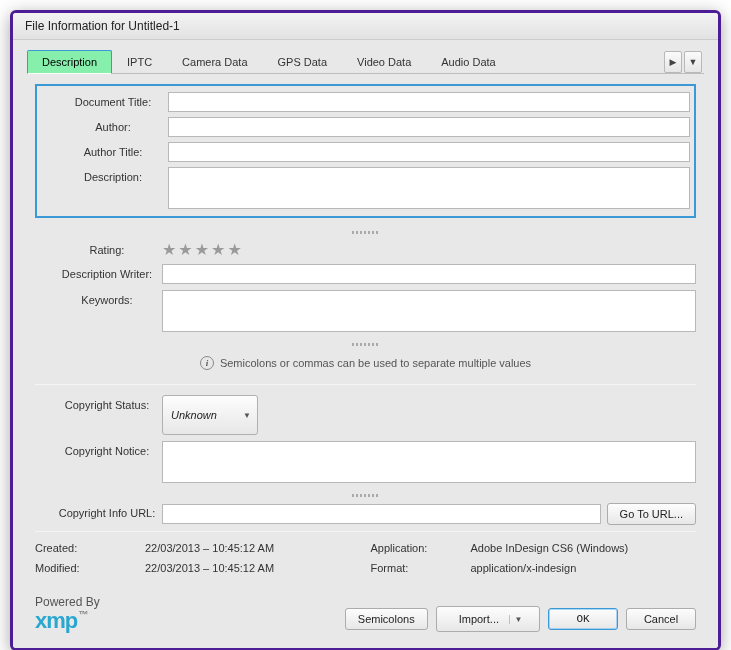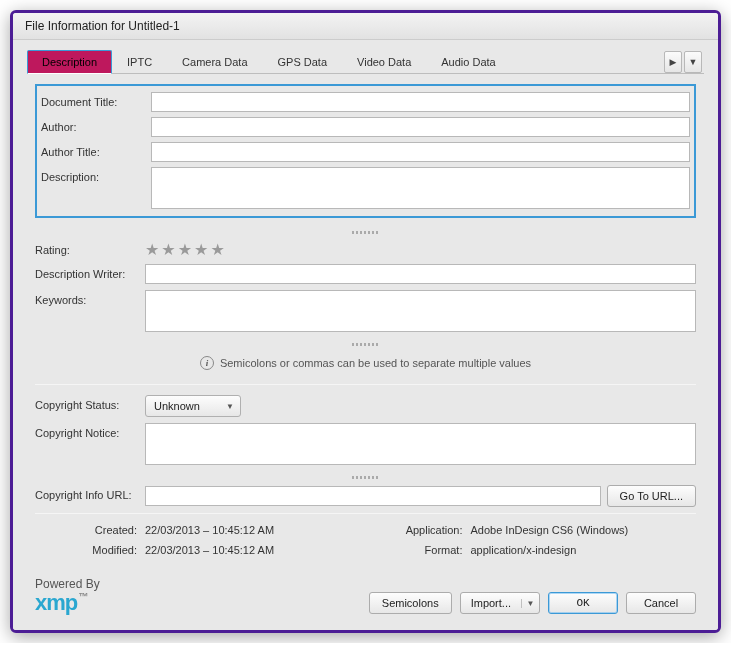--- a/index.html
+++ b/index.html
@@ -40,21 +40,21 @@
     padding: 5px 14px;
     font-size: 11px;
     color: #333;
     border: 1px solid transparent;
     border-bottom: none;
     background: #e8e8e8;
     cursor: default;
     white-space: nowrap;
   }
   .tab.active {
-    background: #be185d;
+    background: #86efac;
     border: 1px solid #3b99d6;
     border-bottom: 1px solid #fff;
     margin-bottom: -1px;
     color: #000;
     border-radius: 2px 2px 0 0;
   }
   .tab-actions {
     margin-left: auto;
     display: flex;
     align-items: center;
@@ -77,25 +77,26 @@
     background: #e8e8e8;
     padding: 10px 8px 4px 8px;
   }
   .row {
     display: flex;
     align-items: flex-start;
     margin-bottom: 6px;
   }
   .row .label {
     width: 110px;
-    text-align: left;
+    text-align: center;
     padding-top: 4px;
     font-size: 11px;
     color: #333;
     flex-shrink: 0;
+    margin-left: 17px;
   }
   .row .field {
     flex: 1;
     display: flex;
     align-items: center;
     gap: 6px;
   }
   input.txt {
     width: 100%;
     height: 20px;
@@ -161,28 +162,29 @@
   .divider {
     height: 1px;
     background: #c5c5c5;
     border-bottom: 1px solid #f5f5f5;
     margin: 6px 0 10px 0;
   }
   .select {
     position: relative;
     display: inline-flex;
     align-items: center;
-    height: 22px;
+    height: 40px;
     min-width: 96px;
     padding: 0 22px 0 8px;
     background: linear-gradient(#fdfdfd,#e7e7e7);
     border: 1px solid #b0b0b0;
     border-radius: 3px;
     font-size: 11px;
     color: #222;
+    font-style: italic;
   }
   .select .sel-arrow {
     position: absolute;
     right: 6px;
     top: 50%;
     transform: translateY(-50%);
     font-size: 8px;
     color: #555;
   }
   .btn {
@@ -198,40 +200,40 @@
     justify-content: center;
     cursor: default;
     white-space: nowrap;
   }
   .btn.primary {
     border: 1px solid #3b99d6;
     box-shadow: inset 0 0 0 1px rgba(120,190,240,0.6);
     font-family: Liberation Mono, monospace;
   }
   .btn.split {
-    padding: 0;
+    padding: 12px;
     display: inline-flex;
     justify-content: space-between;
   }
   .btn.split .main { padding: 0 10px; }
   .btn.split .arrow {
     border-left: 1px solid #c0c0c0;
     width: 18px;
     display: flex; align-items: center; justify-content: center;
     font-size: 8px; color: #555;
   }
   .info-grid {
     display: grid;
     grid-template-columns: 110px 1fr 100px 1fr;
     row-gap: 8px;
     font-size: 11px;
     color: #333;
     padding-bottom: 4px;
   }
-  .info-grid .k { text-align: right; padding-right: 8px; }
+  .info-grid .k { padding-right: 8px; }
   .footer {
     display: flex;
     align-items: flex-end;
     justify-content: space-between;
     padding-top: 18px;
   }
   .xmp {
     display: flex;
     flex-direction: column;
     line-height: 1;

